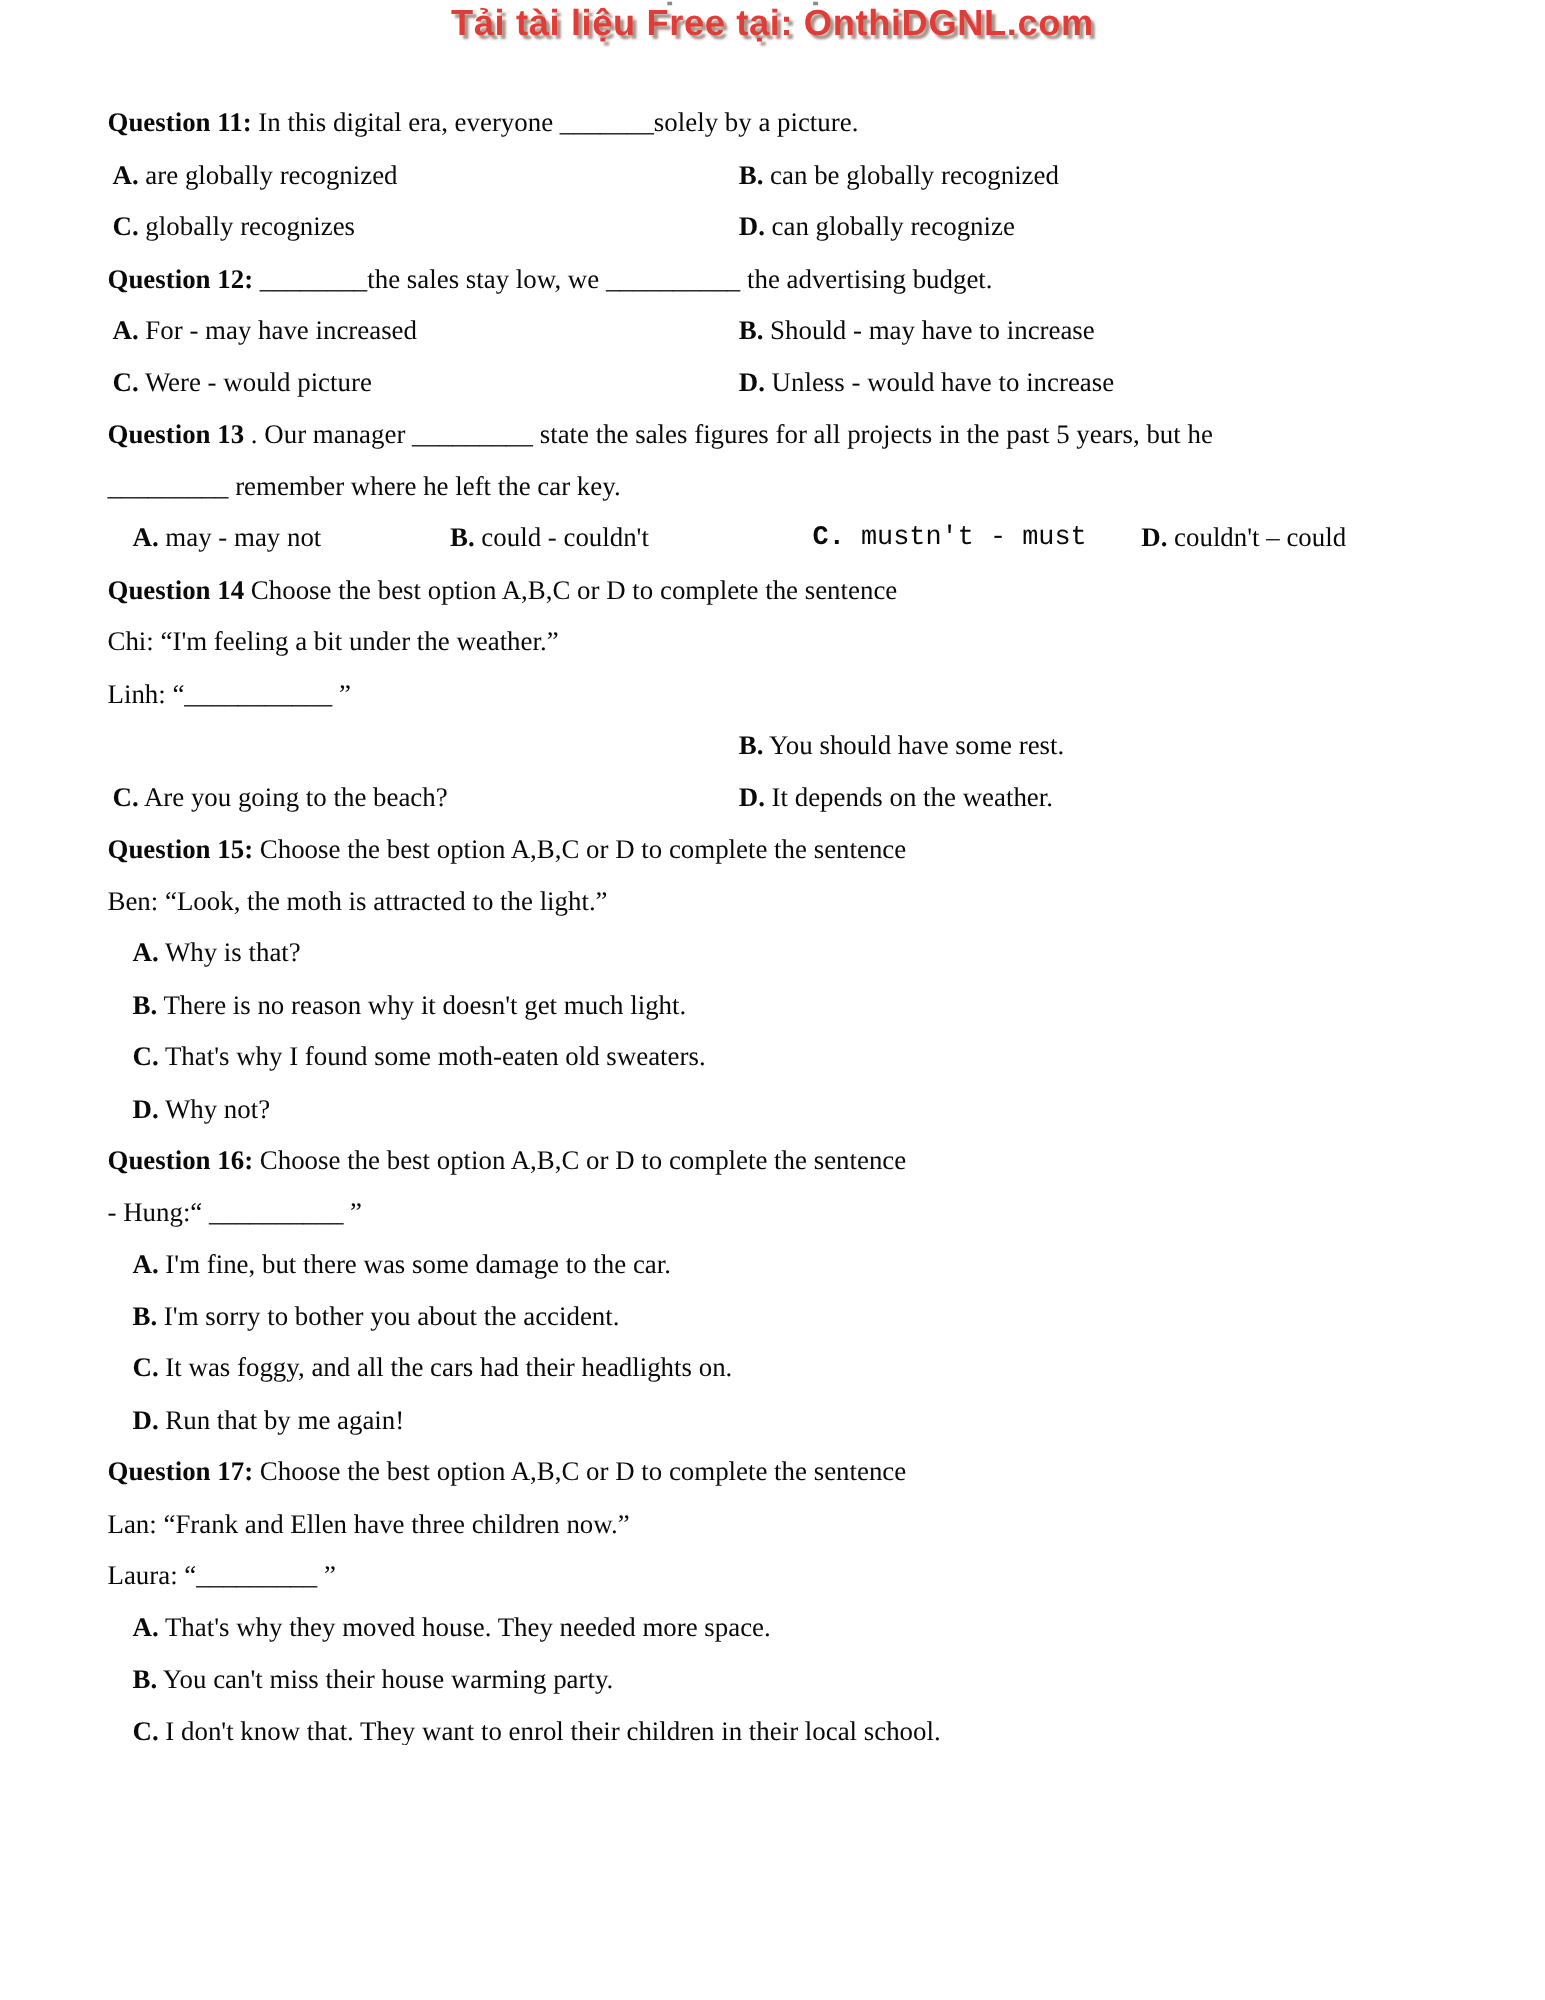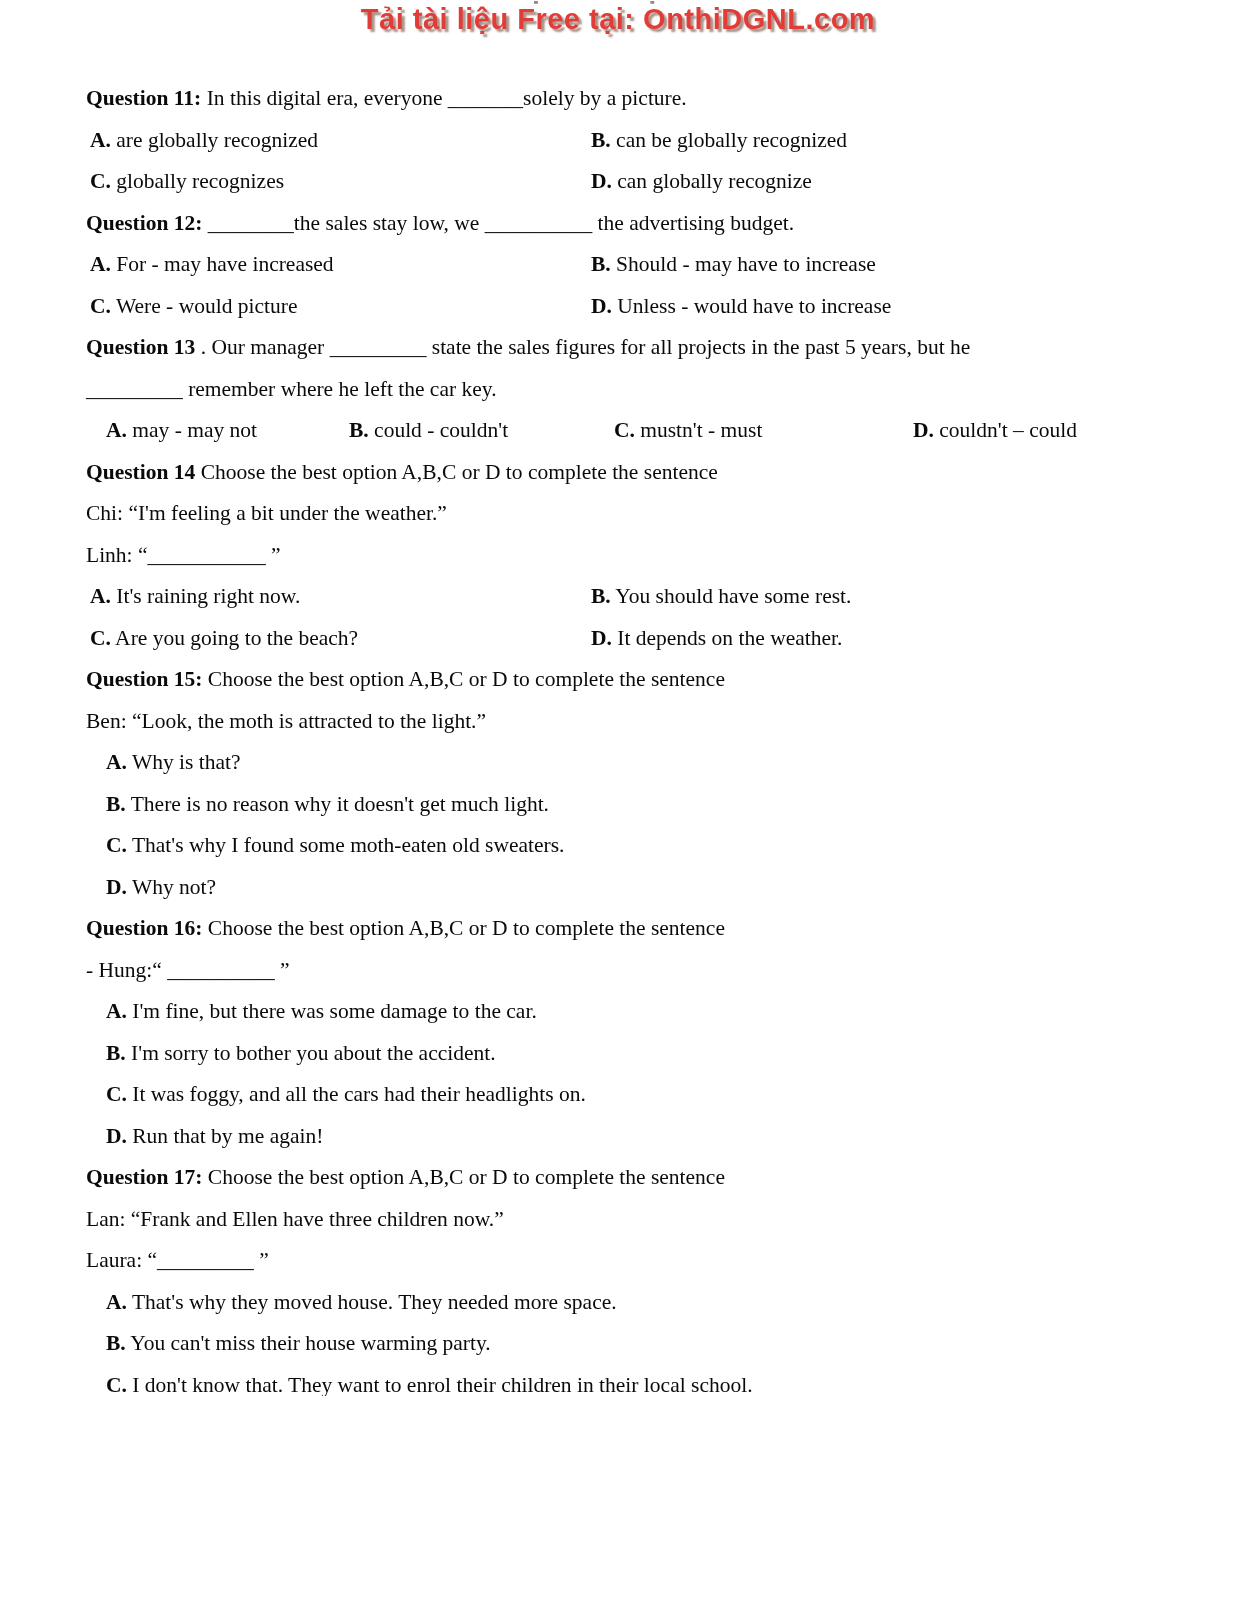--- a/index.html
+++ b/index.html
@@ -28,21 +28,21 @@
     font-size:29px;
     text-shadow:3px 3px 2px #a79287;
     letter-spacing:0.5px;
   }
   .content{position:absolute;left:86px;top:78px;width:1090px;}
   .row{position:relative;height:41.5px;line-height:41.5px;white-space:nowrap;}
   .b{font-weight:bold;}
   .opt{padding-left:20px;}
   .cell{position:absolute;top:0;white-space:nowrap;}
   .c0{left:4px;font-family:Liberation Serif, serif;}  .c1{left:505px;}
-  .q0{left:20px;}  .q1{left:263px;}  .q2{left:528px;}  .q3{left:827px;}
+  .q0{left:20px;}  .q1{left:274px;}  .q2{left:564px;font-family:Liberation Mono, monospace;}  .q3{left:827px;}
 </style>
 </head>
 <body>
 
 <div class="page">
   <div class="artifact">
     <span>Tải tài liệu Free tại: OnthiDGNL.com</span>
   </div>
   <div class="header" id="watermark" style="color: rgb(226, 60, 56);">Tải tài liệu Free tại: OnthiDGNL.com</div>
   <div class="content" id="content">
@@ -69,21 +69,20 @@
       <div class="row">
         <span class="cell q0"><span class="b">A.</span> <span>may - may not</span></span>
         <span class="cell q1"><span class="b">B.</span> <span>could - couldn't</span></span>
         <span class="cell q2"><span class="b">C.</span> <span>mustn't - must</span></span>
         <span class="cell q3"><span class="b">D.</span> <span>couldn't – could</span></span>
       </div>
       <div class="row"><span class="b">Question 14</span><span> Choose the best option A,B,C or D to complete the sentence</span></div>
       <div class="row"><span>Chi: “I'm feeling a bit under the weather.”</span></div>
       <div class="row"><span>Linh: “___________ ”</span></div>
       <div class="row">
-        <span class="cell c0"><span class="b">A.</span> <span>It's raining right now.</span></span>
         <span class="cell c1"><span class="b">B.</span> <span>You should have some rest.</span></span>
       </div>
       <div class="row">
         <span class="cell c0"><span class="b">C.</span> <span>Are you going to the beach?</span></span>
         <span class="cell c1"><span class="b">D.</span> <span>It depends on the weather.</span></span>
       </div>
       <div class="row"><span class="b">Question 15:</span><span> Choose the best option A,B,C or D to complete the sentence</span></div>
       <div class="row"><span>Ben: “Look, the moth is attracted to the light.”</span></div>
       <div class="row opt"><span class="b">A.</span> <span>Why is that?</span></div>
       <div class="row opt"><span class="b">B.</span> <span>There is no reason why it doesn't get much light.</span></div>

